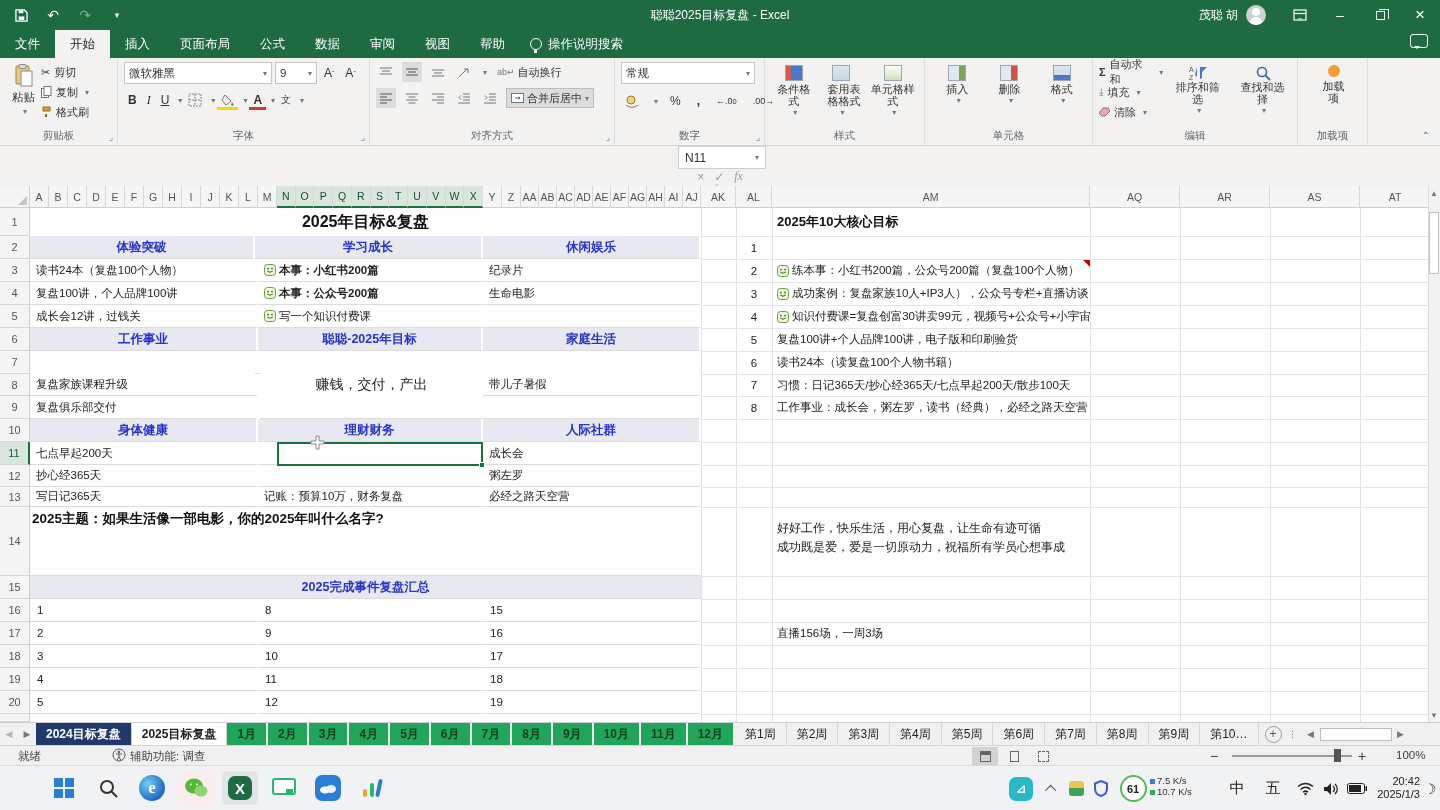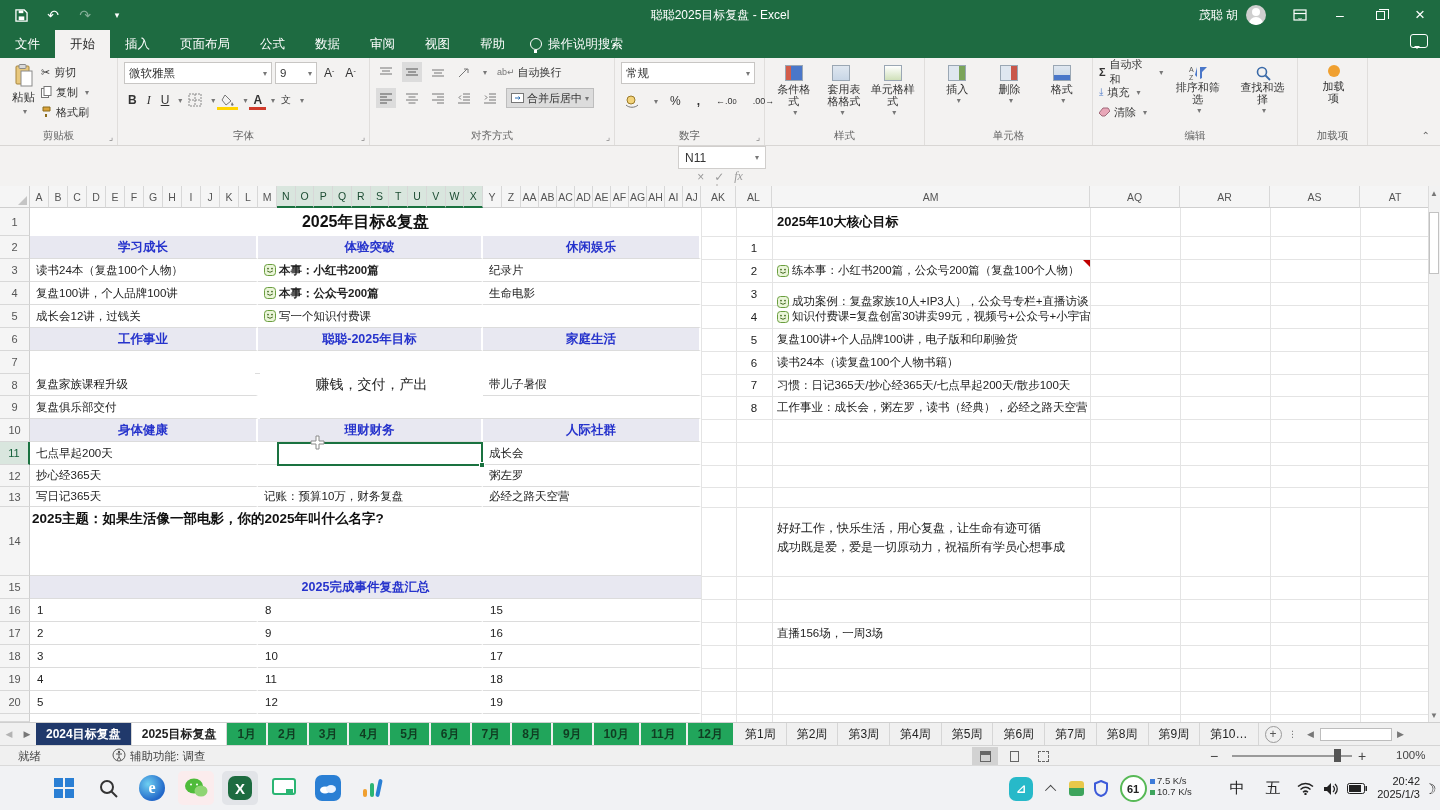--- a/index.html
+++ b/index.html
@@ -546,25 +546,25 @@
       <div class="gl" style="left: 701px; top: 436px; width: 728px; height: 1px;"></div>
       <div class="gl" style="left: 701px; top: 459px; width: 728px; height: 1px;"></div>
       <div class="gl" style="left: 701px; top: 482px; width: 728px; height: 1px;"></div>
       <div class="gl" style="left: 701px; top: 505px; width: 728px; height: 1px;"></div>
       <div class="gl" style="left: 701px; top: 528px; width: 728px; height: 1px;"></div>
     </div>
 
   <div id="ltitle">2025年目标&amp;复盘</div>
   <div id="ltrows">
       <div class="ltrow" style="top: 50px; height: 23px;">
+        <div class="lcell c2 hd">
+          <span>体验突破</span>
+        </div>
         <div class="lcell c1 hd">
           <span>学习成长</span>
-        </div>
-        <div class="lcell c2 hd">
-          <span>体验突破</span>
         </div>
         <div class="lcell c3 hd">
           <span>休闲娱乐</span>
         </div>
       </div>
       <div class="ltrow" style="top: 73px; height: 23px;">
         <div class="lcell c1">
           <span>读书24本（复盘100个人物）</span>
         </div>
         <div class="lcell c2" style="font-weight: bold;">
@@ -744,21 +744,21 @@
             <rect x="0.5" y="0.5" width="11" height="11" rx="3" fill="#eaf5d9" stroke="#6a9e3f"></rect>
             <circle cx="4" cy="4.6" r="0.9" fill="#41691f"></circle>
             <circle cx="8" cy="4.6" r="0.9" fill="#41691f"></circle>
             <path d="M3.2 7Q6 9.6 8.8 7" stroke="#41691f" fill="none"></path>
           </svg>
         </span>
         <span>练本事：小红书200篇，公众号200篇（复盘100个人物）</span>
       </div>
       <div class="cmark" style="left: 1083px; top: 74px;"></div>
       <div class="rt-num" style="top: 96px; height: 23px;">3</div>
-      <div class="rt-text" style="top: 104px; height: 23px; text-align: center;">
+      <div class="rt-text" style="top: 96px; height: 23px; text-align: center;">
         <span style="display: inline-flex;">
           <svg width="12" height="12" viewBox="0 0 12 12">
             <rect x="0.5" y="0.5" width="11" height="11" rx="3" fill="#eaf5d9" stroke="#6a9e3f"></rect>
             <circle cx="4" cy="4.6" r="0.9" fill="#41691f"></circle>
             <circle cx="8" cy="4.6" r="0.9" fill="#41691f"></circle>
             <path d="M3.2 7Q6 9.6 8.8 7" stroke="#41691f" fill="none"></path>
           </svg>
         </span>
         <span>成功案例：复盘家族10人+IP3人），公众号专栏+直播访谈</span>
       </div>

